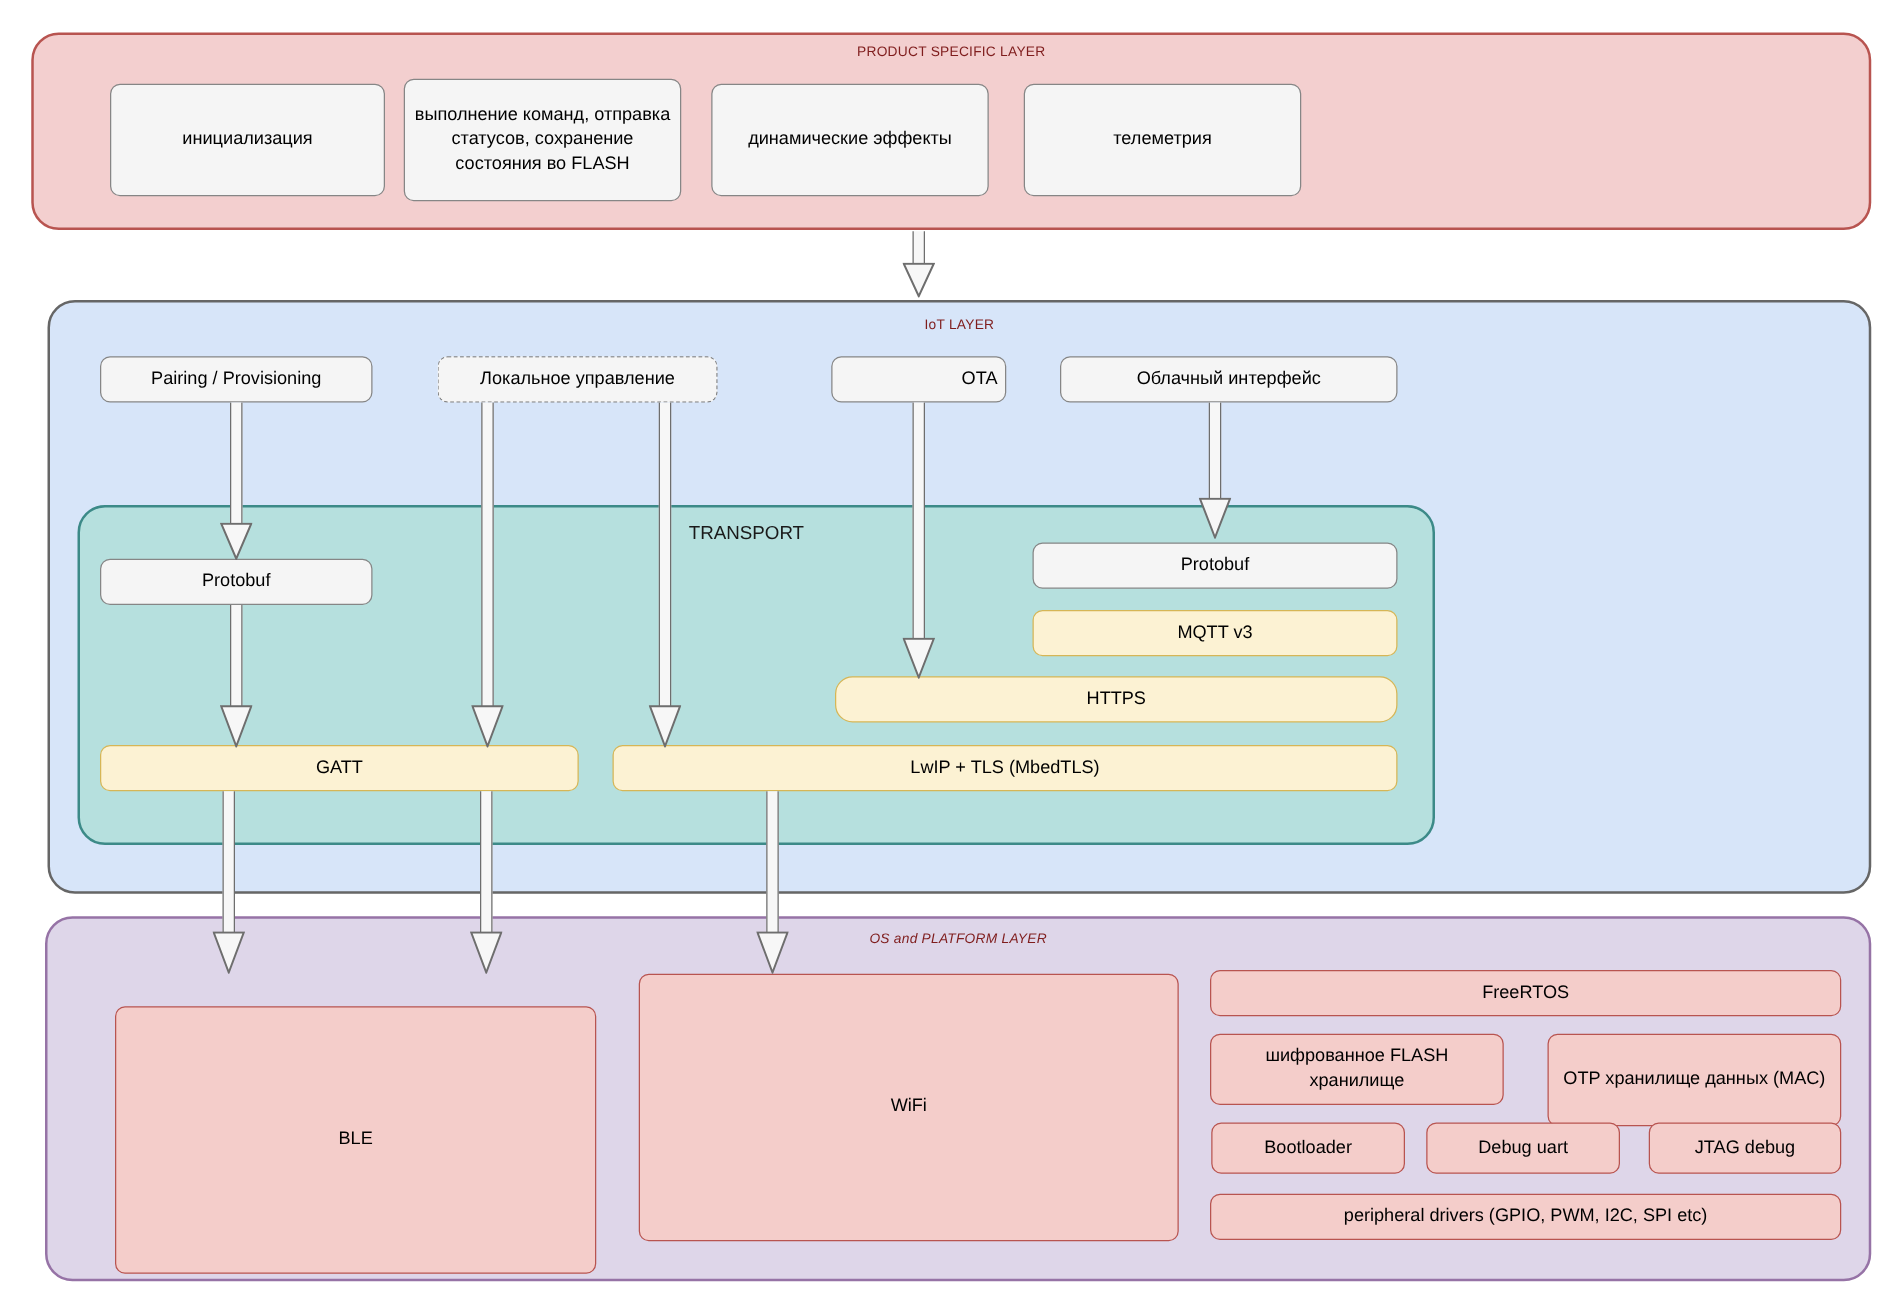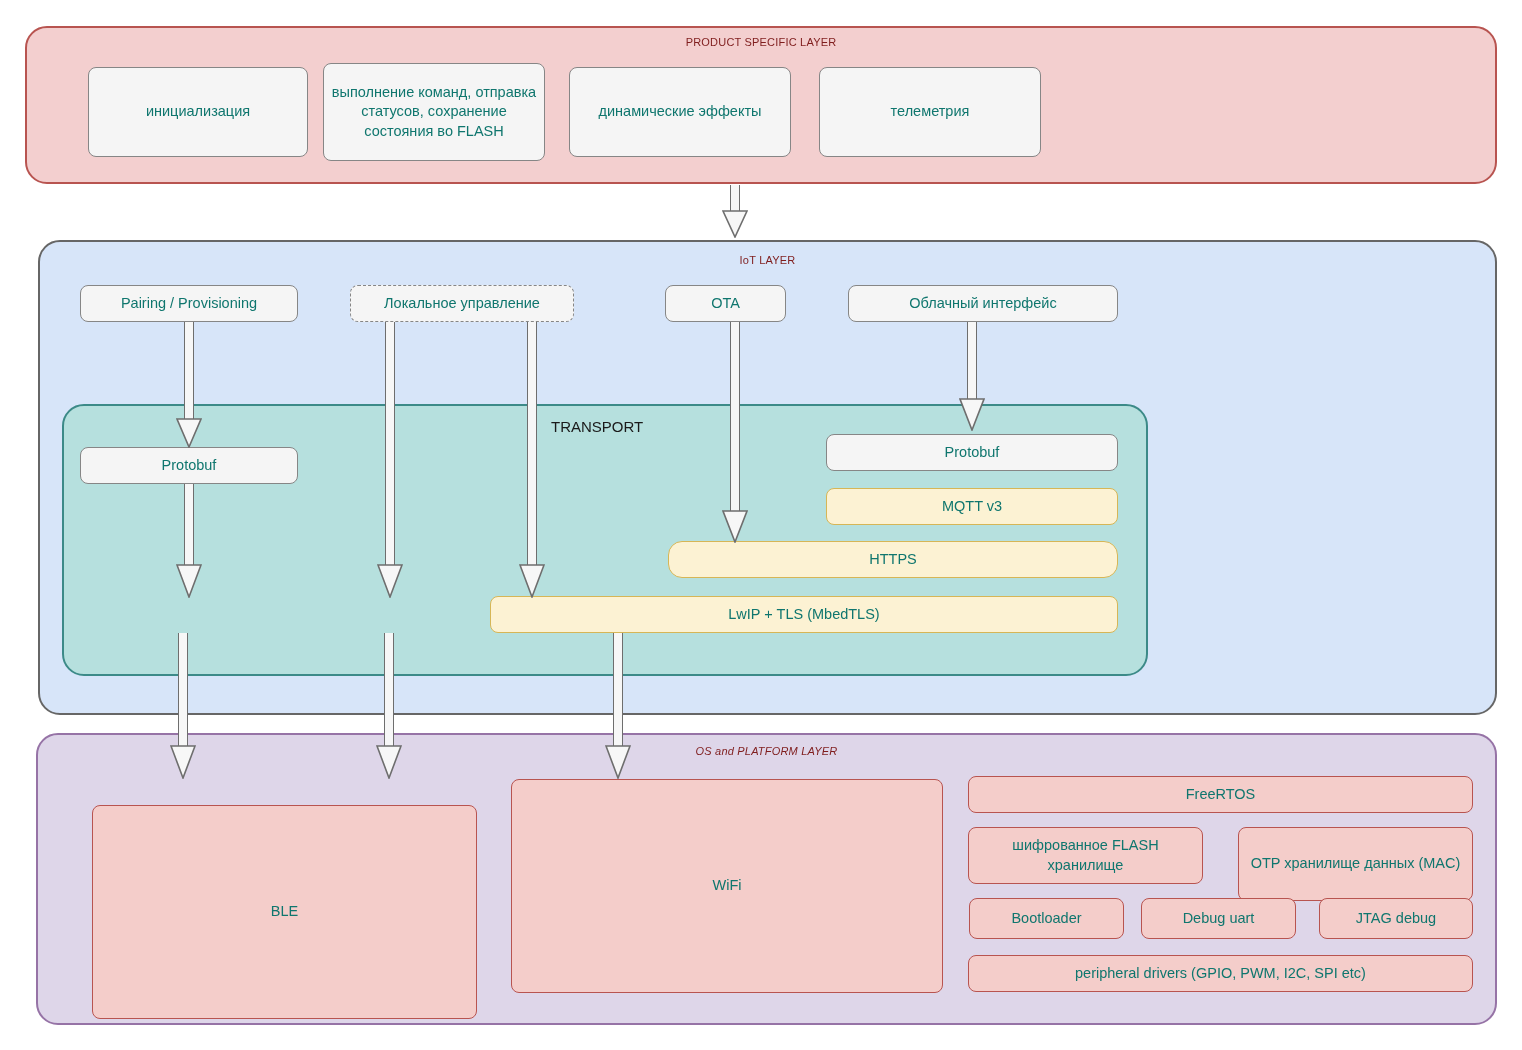--- a/index.html
+++ b/index.html
@@ -67,21 +67,21 @@
   
   .node {
     border-radius: 8px;
     border: 1.6px solid #868686;
     background: #f5f5f5;
     display: flex;
     align-items: center;
     justify-content: center;
     text-align: center;
     font-size: 14.5px;
-    color: #0f766e;
+    color: #000000;
     line-height: 1.35;
     padding: 2px 6px;
   }
   .node.dashed { border-style: dashed; }
   .node.yellow {
     background: #fcf2d3;
     border-color: #d6b656;
     text-align: center;
   }
   .node.pinkbox {
@@ -142,21 +142,21 @@
   </div>
 
   <div class="abs node" style="left:80px; top:285px; width:218px; height:37px;text-align:right;">
     <span>Pairing / Provisioning</span>
   </div>
 
   <div class="abs node dashed" style="left:350px; top:285px; width:224px; height:37px;">
     <span>Локальное управление</span>
   </div>
 
-  <div class="abs node" style="left:665px; top:285px; width:121px; height:37px;">
+  <div class="abs node" style="left:665px; top:285px; width:140px; height:37px;justify-content:flex-end;">
     <span>OTA</span>
   </div>
 
   <div class="abs node" style="left:848px; top:285px; width:270px; height:37px;">
     <span>Облачный интерфейс</span>
   </div>
 
   <div class="abs transport" style="left:62px; top:404px; width:1086px; height:272px;">
     <div class="transport-title" style="left:487px; top:12px;">TRANSPORT</div>
   </div>
@@ -170,20 +170,23 @@
   </div>
 
   <div class="abs node yellow" style="left:826px; top:488px; width:292px; height:37px;">
     <span>MQTT v3</span>
   </div>
 
   <div class="abs node yellow" style="left:668px; top:541px; width:450px; height:37px;border-radius:14px;">
     <span>HTTPS</span>
   </div>
 
+  <div class="abs node yellow" style="left:80px; top:596px; width:383px; height:37px;">
+    <span>GATT</span>
+  </div>
 
   <div class="abs node yellow" style="left:490px; top:596px; width:628px; height:37px;">
     <span>LwIP + TLS (MbedTLS)</span>
   </div>
 
   <div class="arrow-shaft" style="left:184px; top:322px; height:98px;"></div>
   <div class="arrow-head" style="left:176px; top:418px;">
     <svg width="26" height="30" viewBox="0 0 26 30">
         <polygon points="1,1 25,1 13,29" fill="#f7f7f7" stroke="#6e6e6e" stroke-width="1.6"></polygon>
       </svg>

